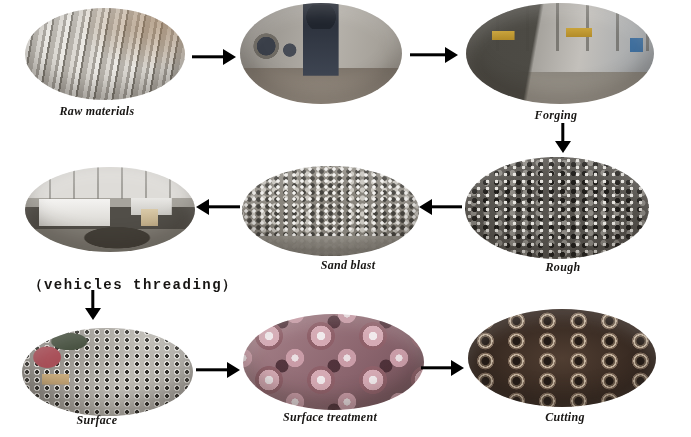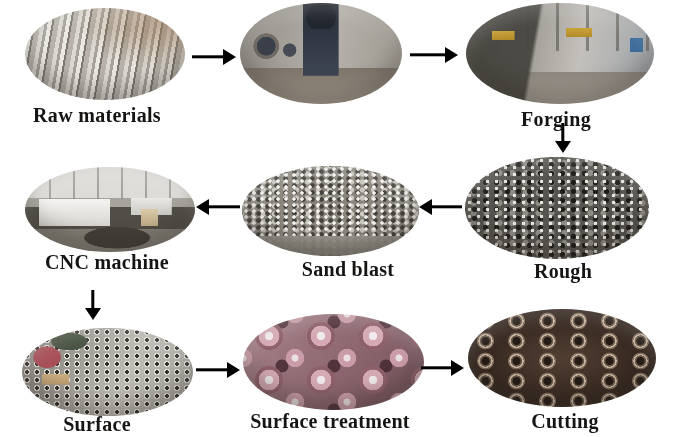--- a/index.html
+++ b/index.html
@@ -80,22 +80,22 @@
   }
   .ph-pack {
     background:
       radial-gradient(circle, #241b16 0 20%, #6b5a4a 24% 30%, #c7b6a1 31% 38%, #7c6858 39% 45%, transparent 47%) 2px 2px/31px 20px repeat,
       radial-gradient(ellipse at 50% 50%, rgba(122,96,76,.35), rgba(38,27,21,.6) 78%),
       #3a2c24;
   }
   
   .lbl {
     position:absolute; transform:translateX(-50%);
-    font-weight:700; font-size:20px; color:#171513;
-    letter-spacing:.3px; white-space:nowrap; z-index:3;
+    font-weight:700; font-size:12px; color:#171513;
+    letter-spacing:.3px; white-space:nowrap; z-index:3;font-style:italic;
   }
   .sublbl {
     position:absolute; transform:translateX(-50%);
     font-family:"Liberation Mono", monospace;
     font-weight:700; font-size:14px; color:#171513;
     letter-spacing:1.5px; white-space:nowrap; z-index:3;
   }
   
   .arrow { position:absolute; z-index:2; }
   .arrow .shaft { position:absolute; background:#000; }
@@ -148,21 +148,21 @@
 
   <div class="photo ph-sand" style="left:242px; top:166px; width:177px; height:90px;"></div>
   <div class="lbl" style="left:348px; top:258px;">Sand blast</div>
 
   <div class="arrow arrow-left" style="left:196px; top:198px; width:44px; height:18px;">
     <div class="shaft"></div>
     <div class="head"></div>
   </div>
 
   <div class="photo ph-cnc" style="left:25px; top:167px; width:170px; height:85px;"></div>
-  <div class="lbl" style="left:107px; top:251px;">CNC machine</div>
+  <div class="sublbl" style="left:133px; top:276px;">（vehicles threading）</div>
 
   <div class="arrow arrow-down" style="left:84px; top:290px; width:18px; height:30px;">
     <div class="shaft"></div>
     <div class="head"></div>
   </div>
 
   <div class="photo ph-inspect" style="left:22px; top:328px; width:171px; height:88px;"></div>
   <div class="lbl" style="left:97px; top:413px;">Surface</div>
 
   <div class="arrow arrow-right" style="left:196px; top:361px; width:44px; height:18px;">

